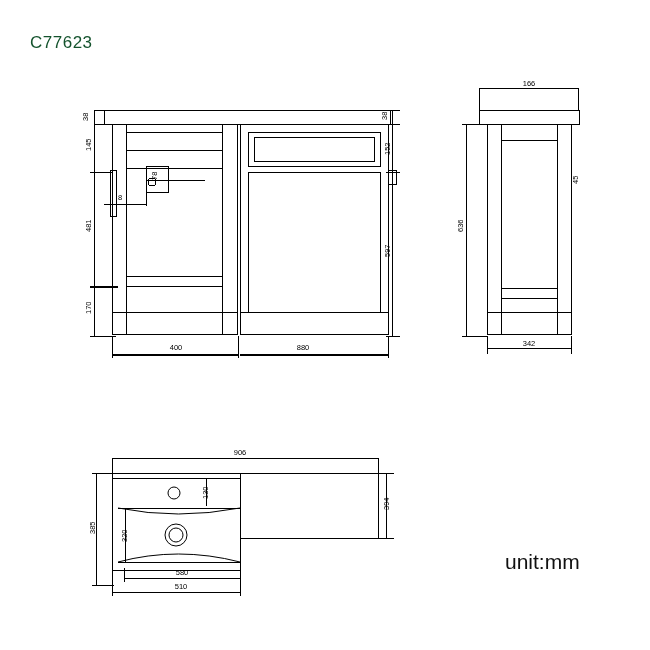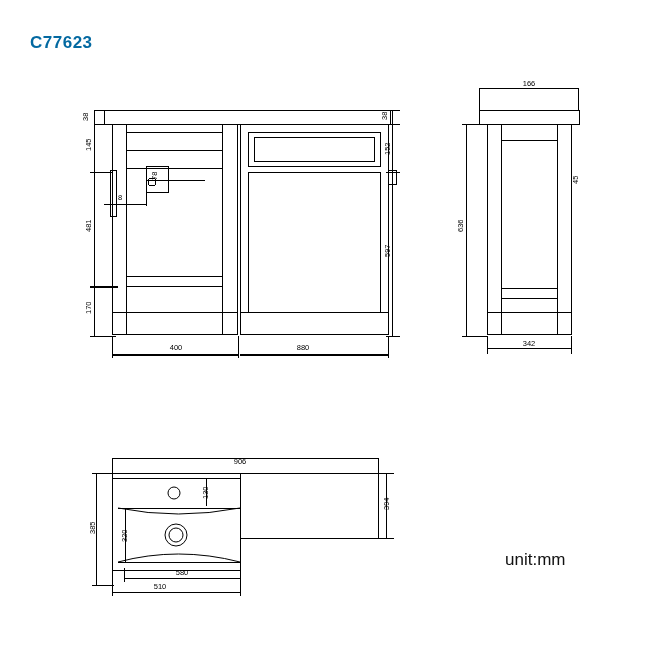--- a/index.html
+++ b/index.html
@@ -1,20 +1,20 @@
 <!DOCTYPE html>
 <html><head>
 <meta charset="utf-8">
 <style>
   html,body{margin:0;padding:0;background:#ffffff;}
   body{width:650px;height:650px;position:relative;overflow:hidden;
        font-family:"Liberation Sans",sans-serif;color:#1a1a1a;}
   .stage{position:absolute;inset:0;}
-  .ttl{position:absolute;left:30px;top:33px;font-size:17px;letter-spacing:.5px;color:#0369a1;font-weight:bold;}
-  .unit{position:absolute;left:505px;top:550px;font-size:17px;color:#111;}
+  .ttl{position:absolute;left:30px;top:33px;font-size:17px;letter-spacing:.5px;color:#14532d;}
+  .unit{position:absolute;left:505px;top:550px;font-size:21px;color:#111;}
 
   
   .ln{position:absolute;background:#000;}
   .h{height:1px;}
   .v{width:1px;}
   .h2{height:2px;}
 
   .t{position:absolute;font-size:7.5px;line-height:1;color:#000;white-space:nowrap;
      font-family:"Liberation Sans",sans-serif;}
   .tv{transform:rotate(-90deg);transform-origin:50% 50%;}
@@ -158,21 +158,21 @@
       <circle cx="174" cy="493" r="6"></circle>
 
       <circle cx="176" cy="535" r="11"></circle>
       <circle cx="176" cy="535" r="7"></circle>
     </g>
   </svg>
 
   <div class="ln h" style="left:112px;top:458px;width:266px;"></div>
   <div class="ln v" style="left:112px;top:458px;height:16px;"></div>
   <div class="ln v" style="left:378px;top:458px;height:16px;"></div>
-  <div class="t tc" style="left:240px;top:449px;margin-top:9px;">906</div>
+  <div class="t tc" style="left:240px;top:449px;">906</div>
 
   <div class="ln v" style="left:96px;top:473px;height:112px;"></div>
   <div class="ln h" style="left:92px;top:473px;width:22px;"></div>
   <div class="ln h" style="left:92px;top:585px;width:22px;"></div>
   <div class="t tv" style="left:86px;top:524px;">385</div>
 
   <div class="ln v" style="left:386px;top:473px;height:65px;"></div>
   <div class="ln h" style="left:378px;top:473px;width:16px;"></div>
   <div class="ln h" style="left:378px;top:538px;width:16px;"></div>
   <div class="t tv" style="left:380px;top:500px;">394</div>
@@ -184,15 +184,15 @@
   <div class="t tv" style="left:118px;top:532px;">320</div>
 
   <div class="ln h" style="left:124px;top:578px;width:116px;"></div>
   <div class="ln v" style="left:124px;top:568px;height:14px;"></div>
   <div class="ln v" style="left:240px;top:568px;height:14px;"></div>
   <div class="t tc" style="left:182px;top:569px;">580</div>
 
   <div class="ln h" style="left:112px;top:592px;width:128px;"></div>
   <div class="ln v" style="left:112px;top:570px;height:26px;"></div>
   <div class="ln v" style="left:240px;top:570px;height:26px;"></div>
-  <div class="t tc" style="left:160px;top:583px;">510</div>
+  <div class="t tc" style="left:181px;top:583px;">510</div>
 
 </div>
 
 </body></html>

